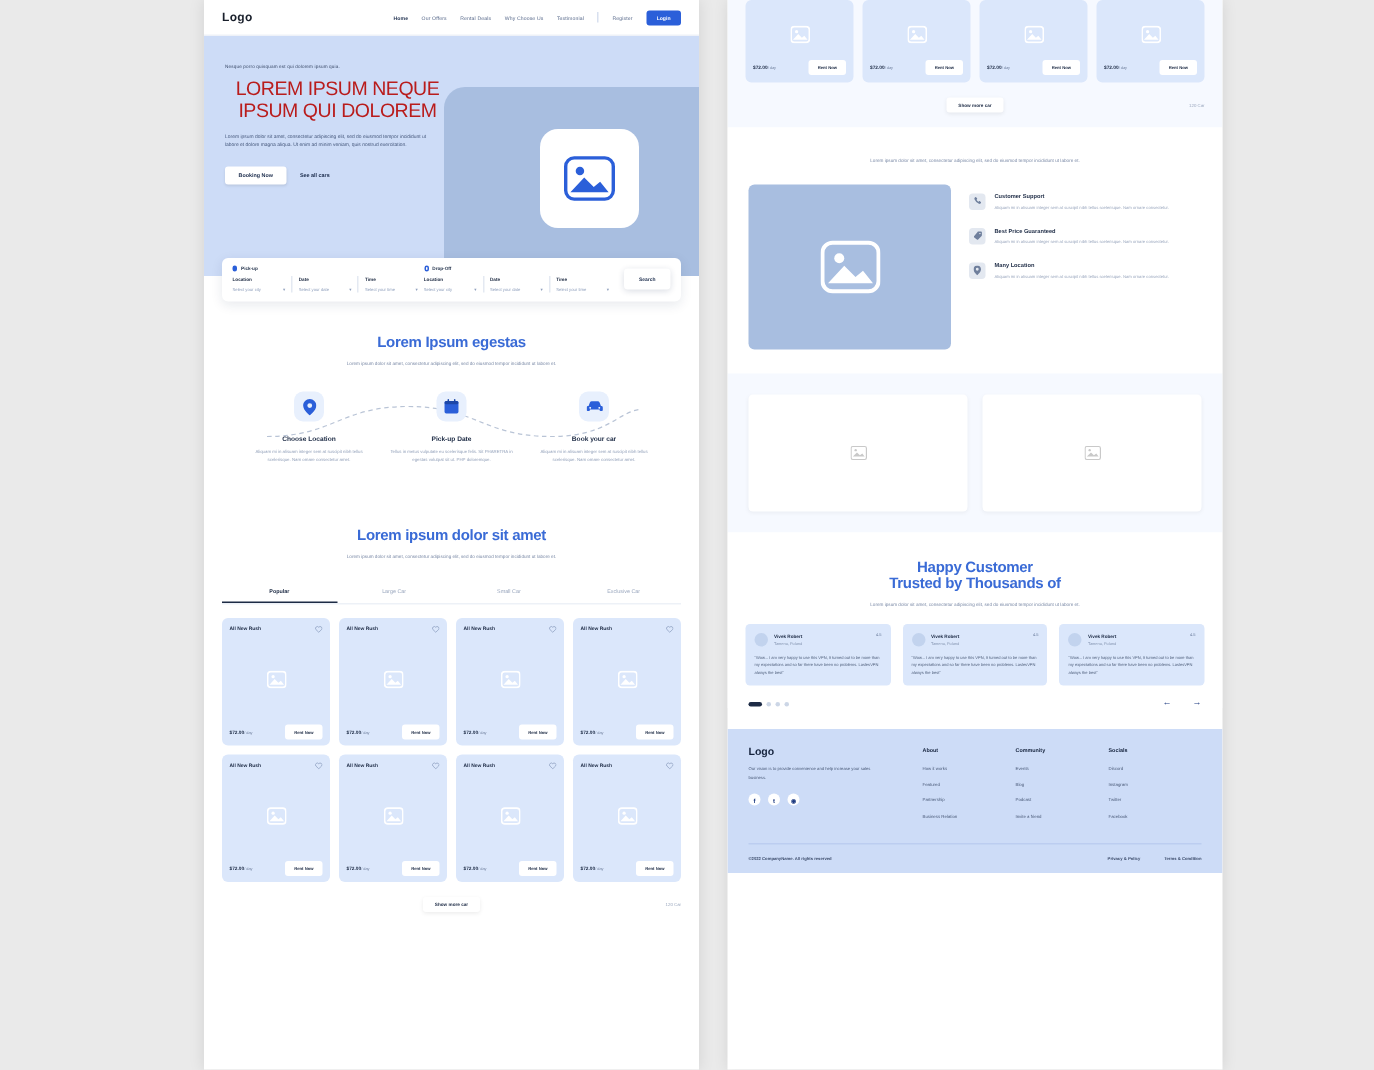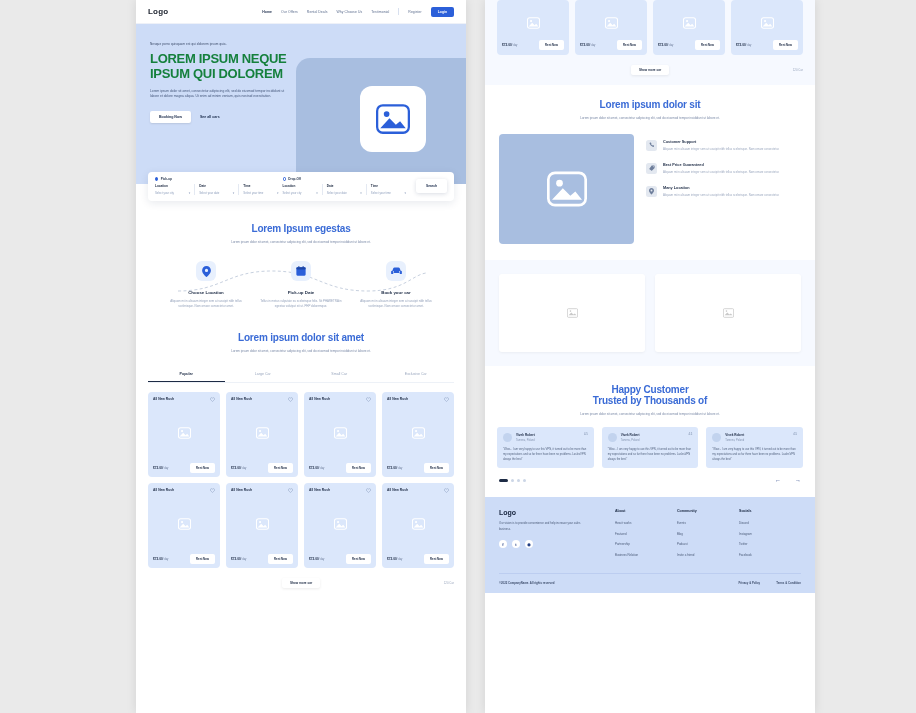--- a/index.html
+++ b/index.html
@@ -38,22 +38,23 @@
   }
 
   .hero { position: relative; background: #cddcf7; height: 160px; overflow: hidden; }
   .hero-shape {
     position: absolute; right: -10px; top: 34px; width: 180px; height: 150px;
     background: #a8bee0; border-radius: 14px 0 0 14px;
   }
   .hero-copy { position: absolute; left: 14px; top: 18px; width: 150px; z-index: 2; }
   .hero-eyebrow { font-size: 3.1px; color: #3a4a68; margin-bottom: 5px; letter-spacing:.1px;}
   .hero-title {
-    font-size: 13px; font-weight: 700; color: #15803d; line-height: 1.18;
+    font-size: 13px; font-weight: 400; color: #b91c1c; line-height: 1.18;
     letter-spacing: -0.3px;
+    text-align: center;
   }
   .hero-sub { font-size: 3.3px; color: #44567a; line-height: 1.75; margin-top: 7px; width: 136px; }
   .hero-btns { display: flex; align-items: center; gap: 9px; margin-top: 11px; }
   .btn-white {
     background: #fff; color: #1a2b4b; font-size: 3.6px; font-weight: 700;
     padding: 4px 9px; border-radius: 2px; box-shadow: 0 1px 2px rgba(0,0,0,.10);
   }
   .link-plain { font-size: 3.6px; color: #1a2b4b; font-weight: 700; }
   .hero-img-card {
     position: absolute; right: 40px; top: 62px; width: 66px; height: 66px;
@@ -326,21 +327,21 @@
               <circle cx="3.6" cy="6.8" r=".9" fill="#fff"></circle>
               <circle cx="12.4" cy="6.8" r=".9" fill="#fff"></circle>
             </svg>
         </div>
         <div class="step-title">Book your car</div>
         <div class="step-desc">Aliquam mi in alisuam integer sem at suscipit nibh tellus scelerisque. Nam ornare consectetur amet.</div>
       </div>
     </div>
   </div>
 
-  <div class="section" style="margin-top:22px">
+  <div class="section" style="margin-top:42px">
     <div class="sec-title">Lorem ipsum dolor sit amet</div>
     <div class="sec-sub">Lorem ipsum dolor sit amet, consectetur adipiscing elit, sed do eiusmod tempor incididunt ut labore et.</div>
     <div class="tabs">
       <div class="tab active">Popular</div>
       <div class="tab">Large Car</div>
       <div class="tab">Small Car</div>
       <div class="tab">Exclusive Car</div>
     </div>
 
     <div class="car-grid">
@@ -562,21 +563,20 @@
         </div>
       </div>
     </div>
     <div class="showmore-row" style="padding-bottom:0">
       <span class="btn-showmore">Show more car</span>
       <span class="car-count">120 Car</span>
     </div>
   </div>
 
   <div class="band-white" style="padding:14px 0 16px">
-    <div class="sec-title">Lorem ipsum dolor sit</div>
     <div class="sec-sub">Lorem ipsum dolor sit amet, consectetur adipiscing elit, sed do eiusmod tempor incididunt ut labore et.</div>
     <div class="feature-row">
       <div class="feature-img">
         <svg width="40" height="36" viewBox="0 0 24 21">
             <rect x="0.8" y="0.8" width="22.4" height="19.4" rx="4" fill="none" stroke="#fff" stroke-width="1.6"></rect>
             <circle cx="7.5" cy="7" r="2" fill="#fff"></circle>
             <path d="M3 17 L9.5 10 L14 14.5 L17 12 L21 17 Z" fill="#fff"></path>
           </svg>
       </div>
       <div class="feature-list">

